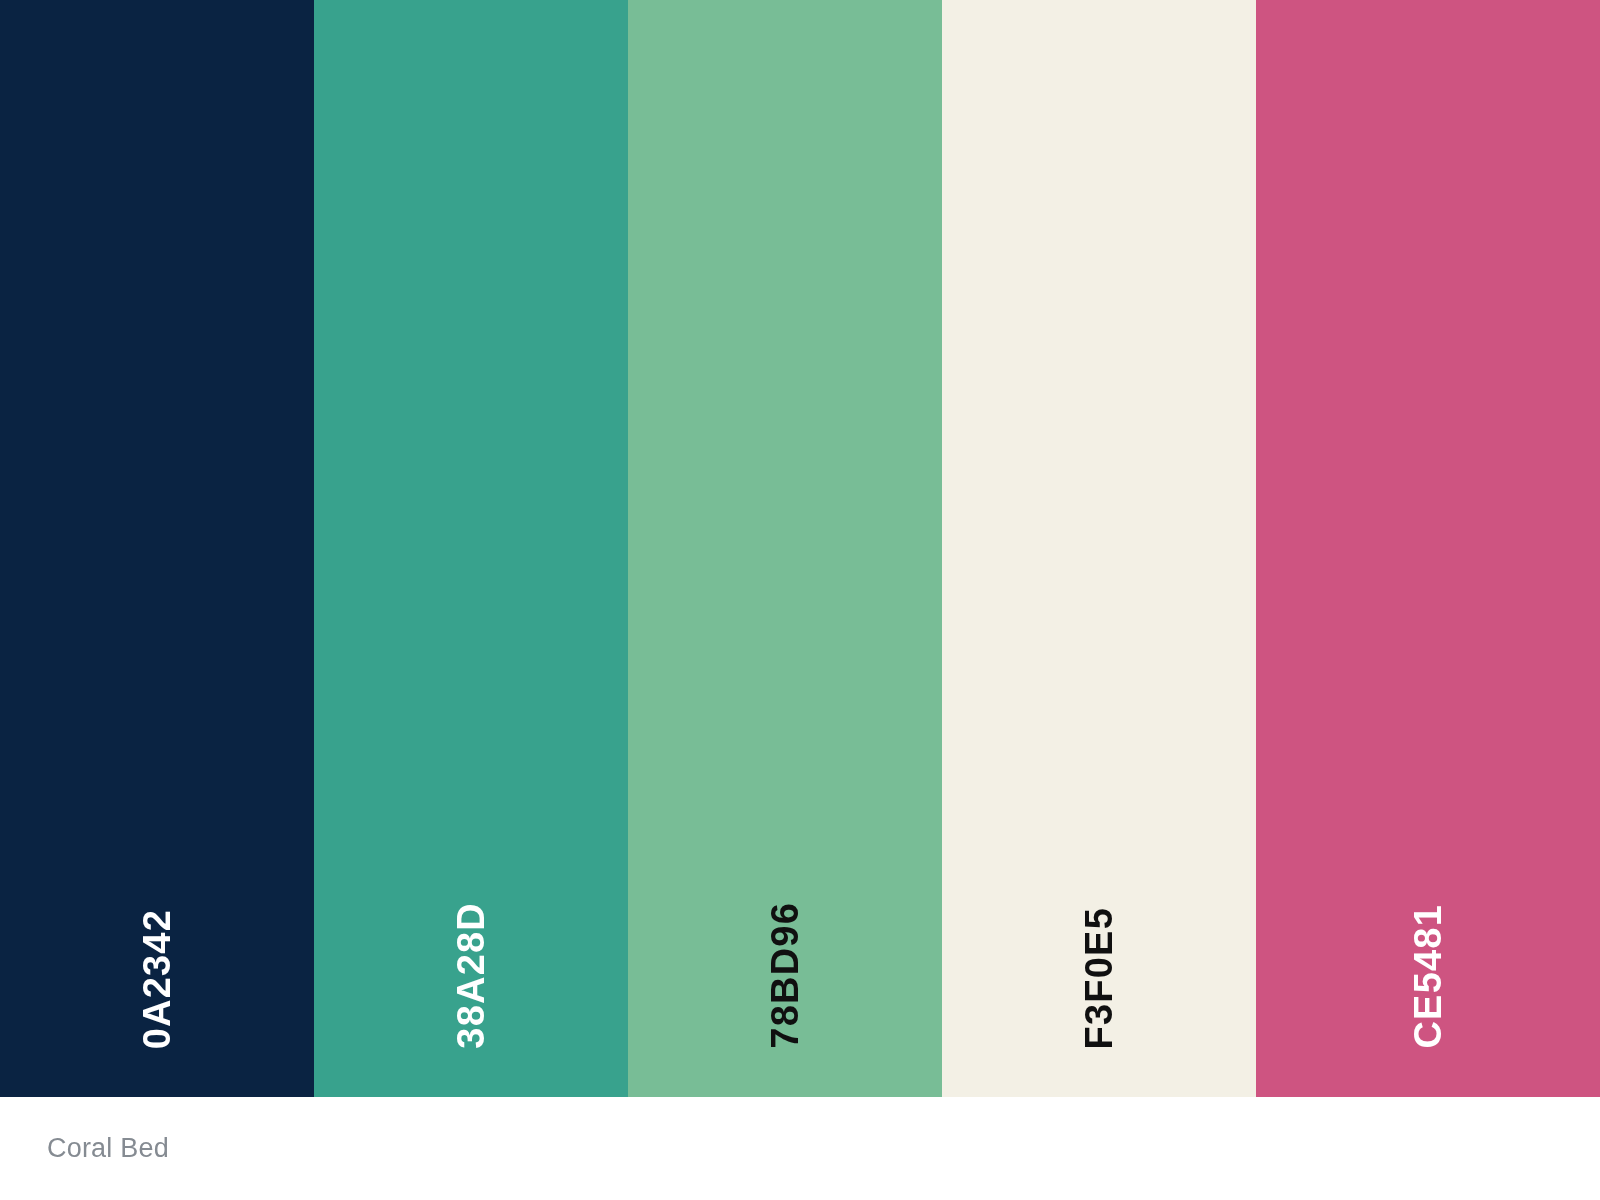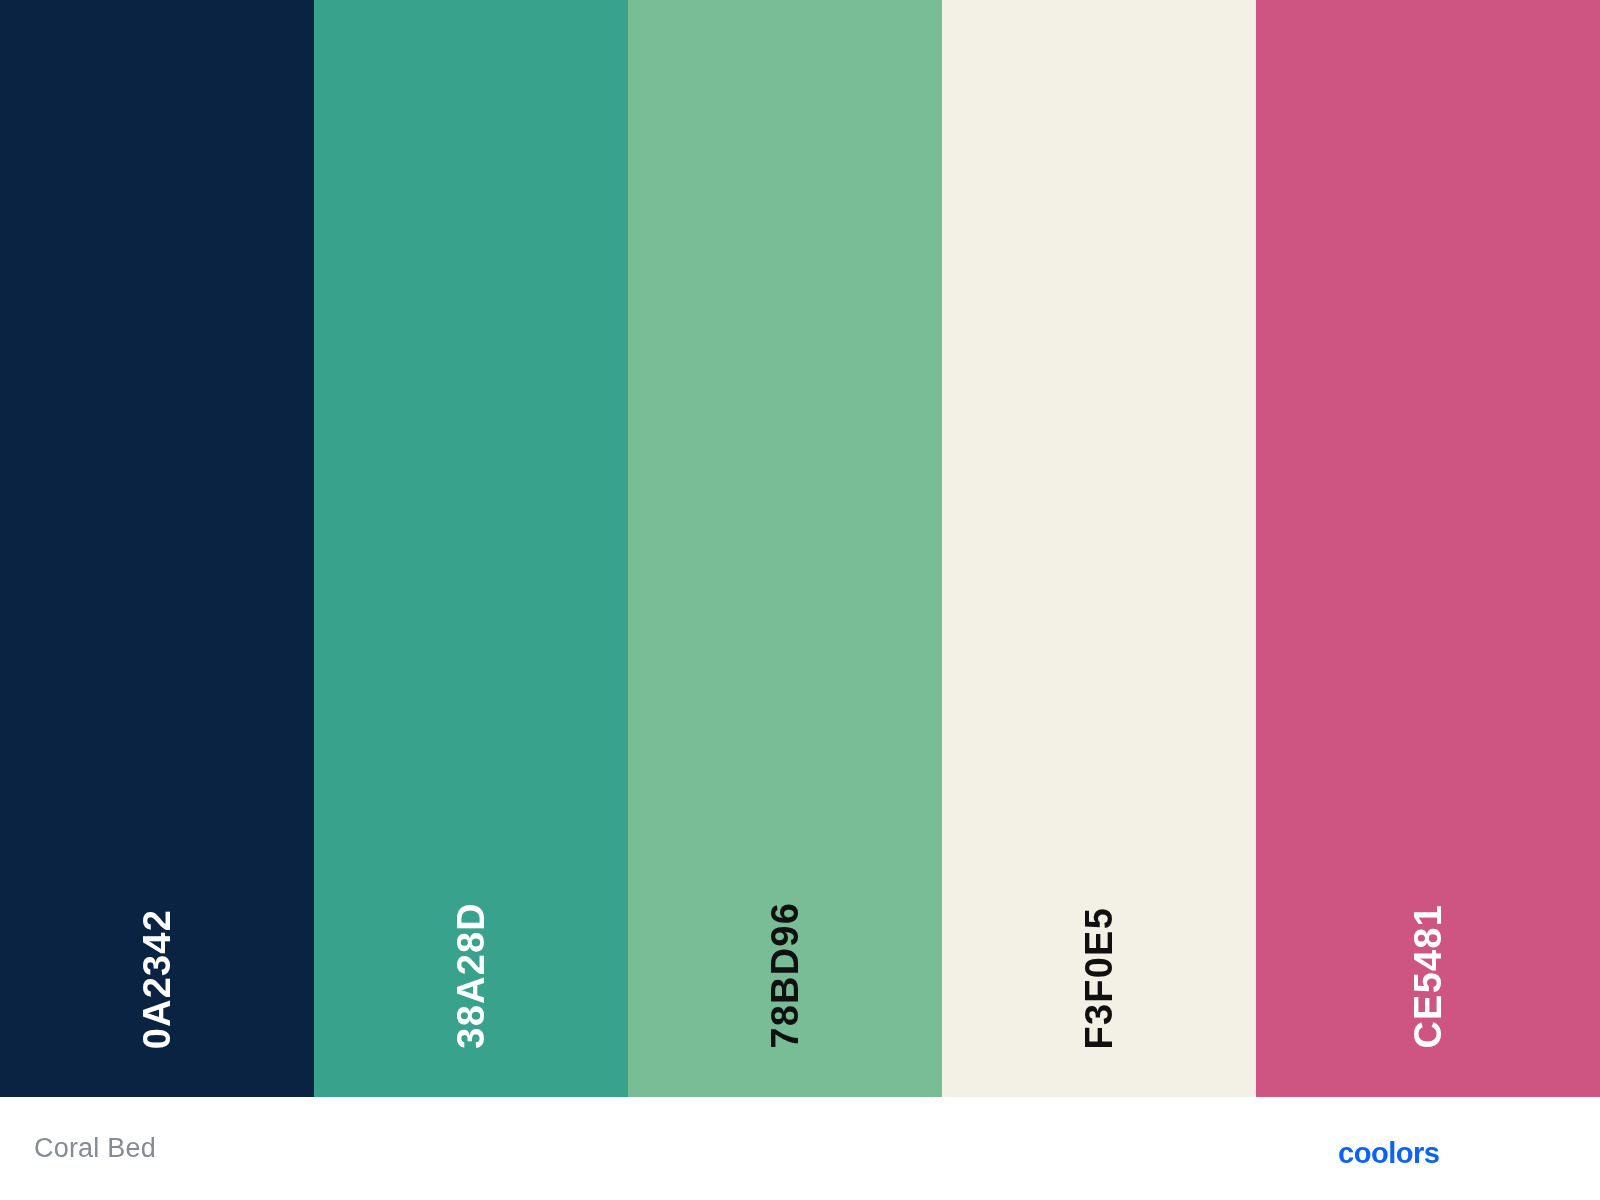--- a/index.html
+++ b/index.html
@@ -59,21 +59,21 @@
   .label-dark  { color: #101010; }
 
   
   #footer-bar {
     flex: 1 1 auto;
     width: 1600px;
     background: #ffffff;
     display: flex;
     align-items: center;
     justify-content: space-between;
-    padding: 0 44px 0 34px;
+    padding: 0 44px 0 47px;
     box-sizing: border-box;
   }
 
   #palette-name {
     font-family: "Liberation Sans", sans-serif;
     font-size: 27px;
     font-weight: 400;
     color: #858b92;
     letter-spacing: 0.2px;
     white-space: nowrap;
@@ -122,21 +122,16 @@
     <div class="swatch" id="swatch-4" style="background: rgb(206, 84, 129); flex: 0 0 344px;">
       <span class="swatch-label label-light" style="color: rgb(255, 255, 255);">CE5481</span>
     </div>
 
   </div>
 
   <div id="footer-bar" style="background: rgb(255, 255, 255);">
 
     <div id="palette-name" style="color: rgb(133, 139, 146);">Coral Bed</div>
 
-    <div id="coolors-logo">
-      <svg viewBox="0 0 420 100" xmlns="http://www.w3.org/2000/svg">
-        <text x="0" y="76" class="logo-text" id="logo-wordmark-text" fill="#0B63F6">coolors</text>
-      </svg>
-    </div>
 
   </div>
 
 </div>
 
 </body></html>

